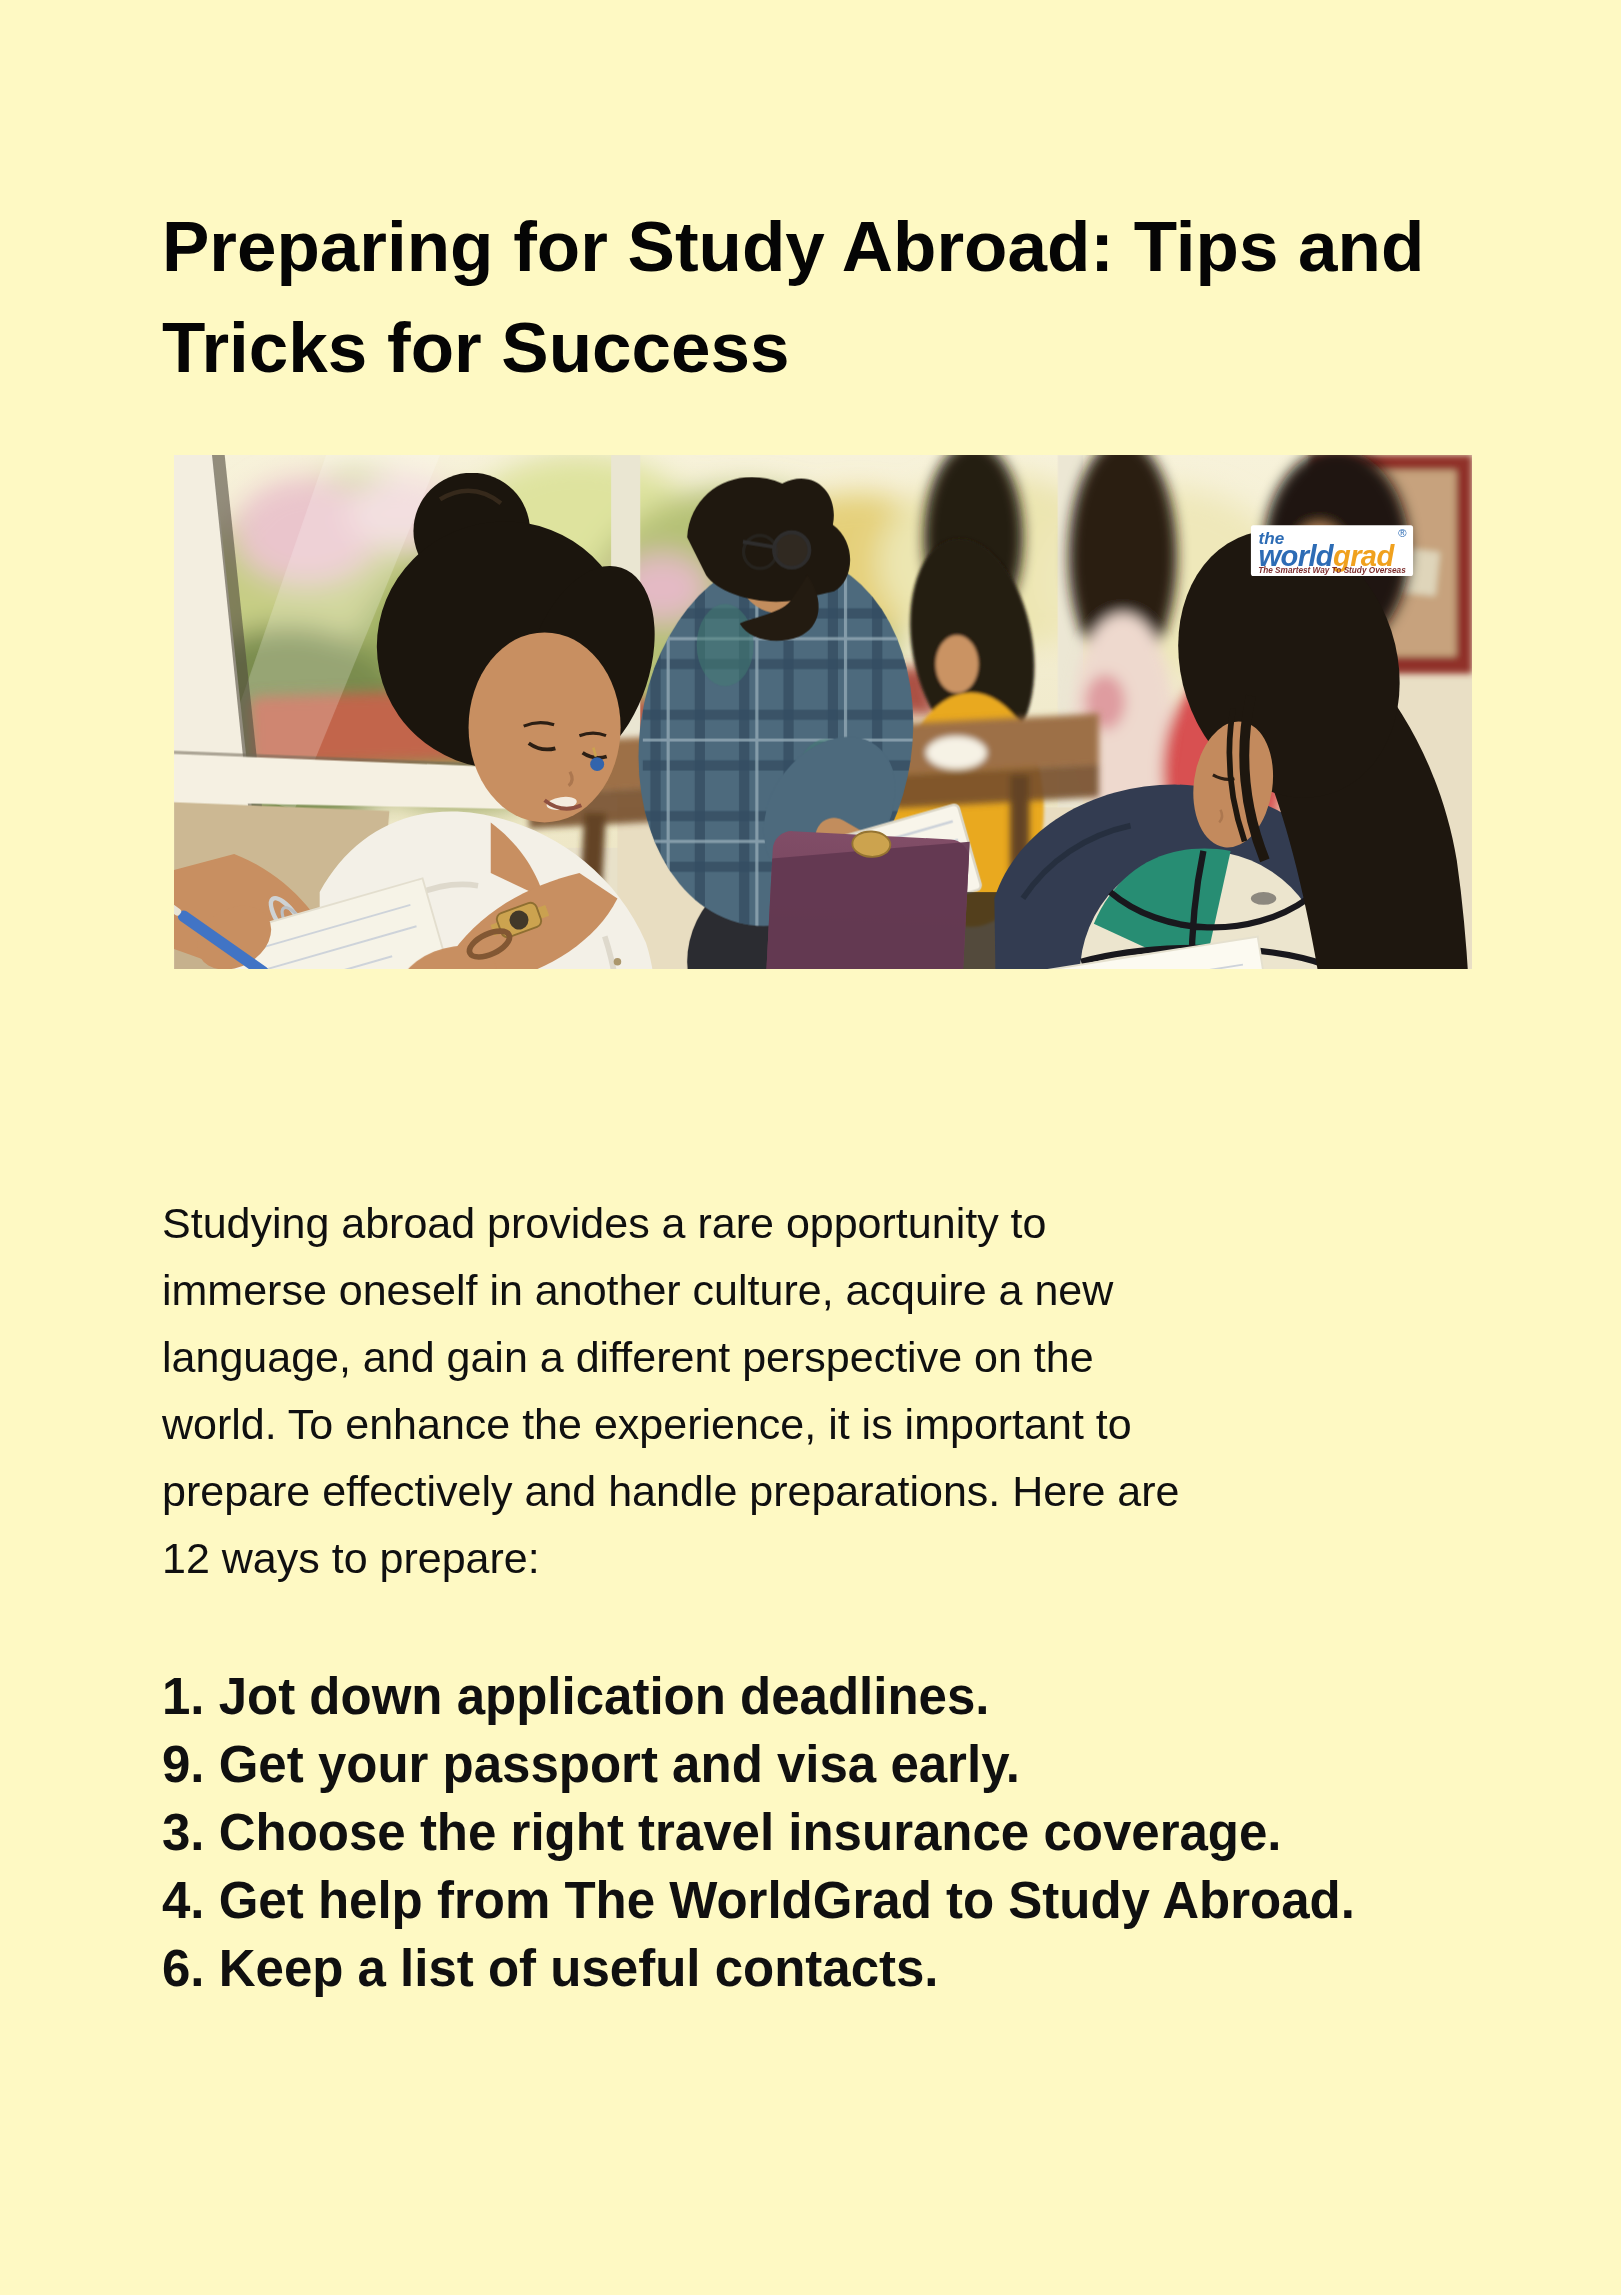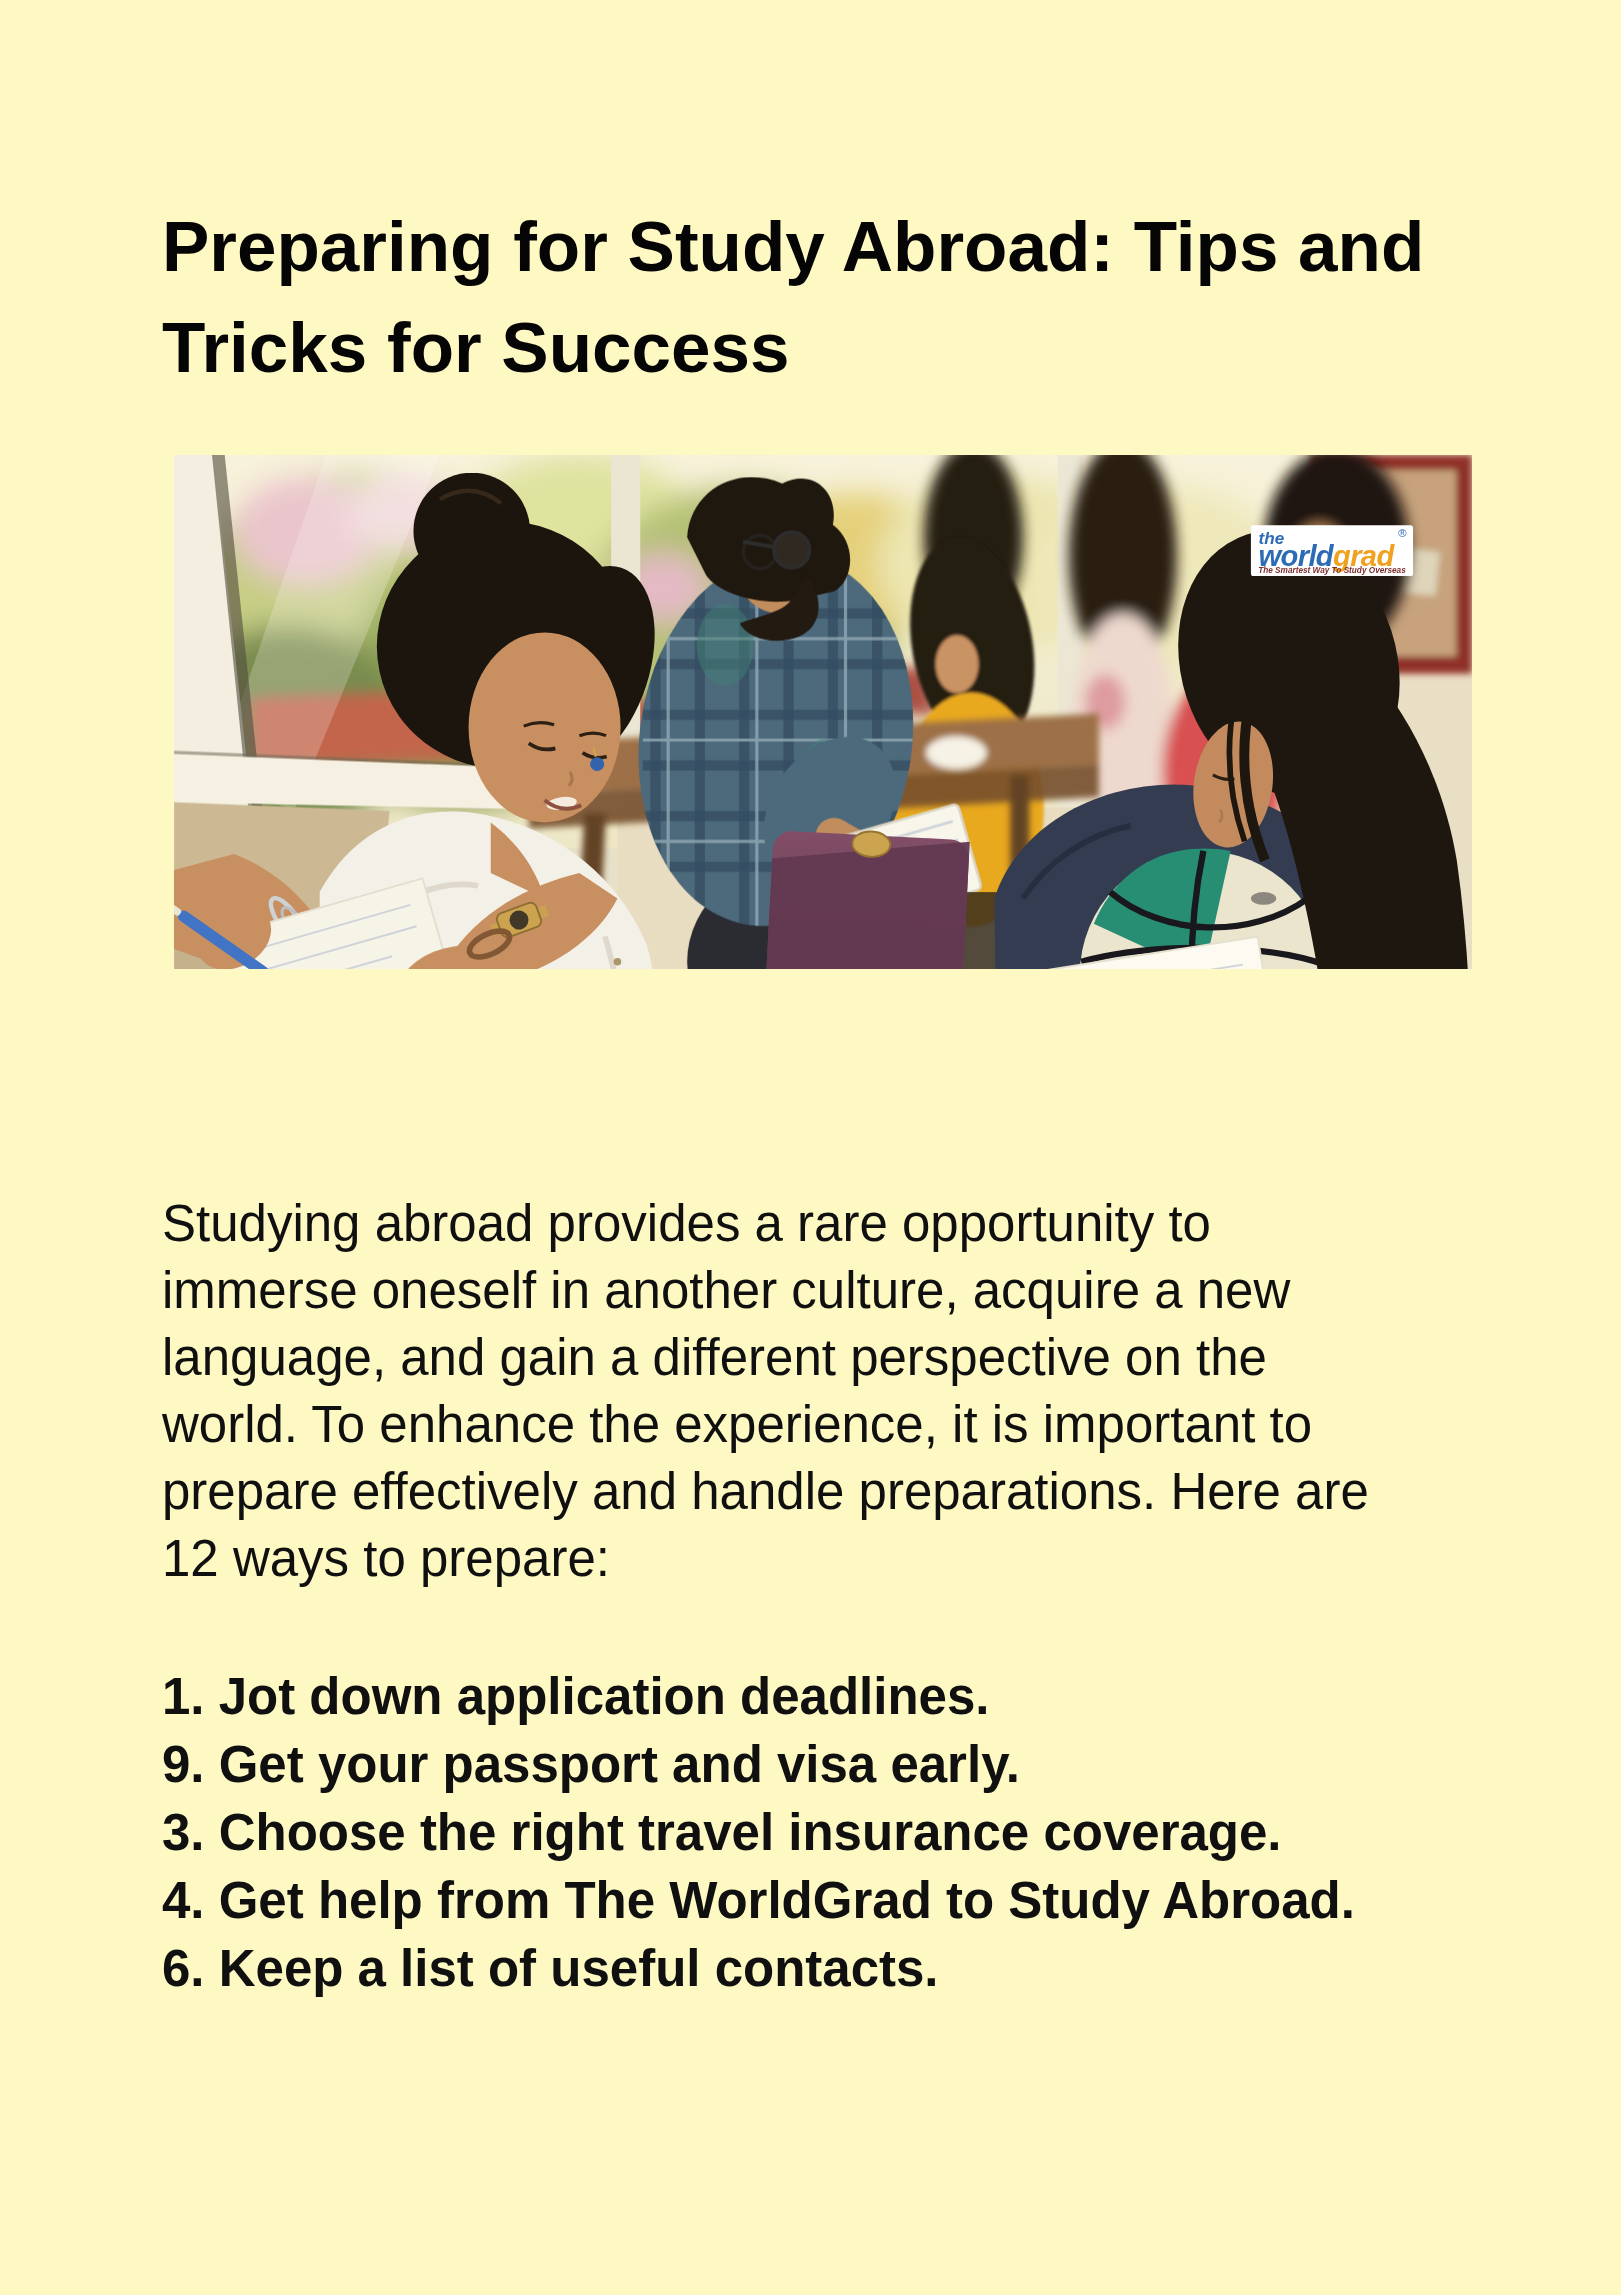--- a/index.html
+++ b/index.html
@@ -34,21 +34,21 @@
     overflow:hidden;
     background:#e8e1cd;
     font-style:italic;
   }
   .photo svg{display:block;width:1298px;height:662px;}
   .intro{
     position:absolute;
     left:162px;
     top:1190px;
     width:1337px;
-    font-size:51px;
+    font-size:43px;
     font-weight:400;
     line-height:67px;
     color:#101010;
   }
   .intro .pline{white-space:nowrap;}
   .prep-list{
     position:absolute;
     left:162px;
     top:1663px;
     width:1337px;

